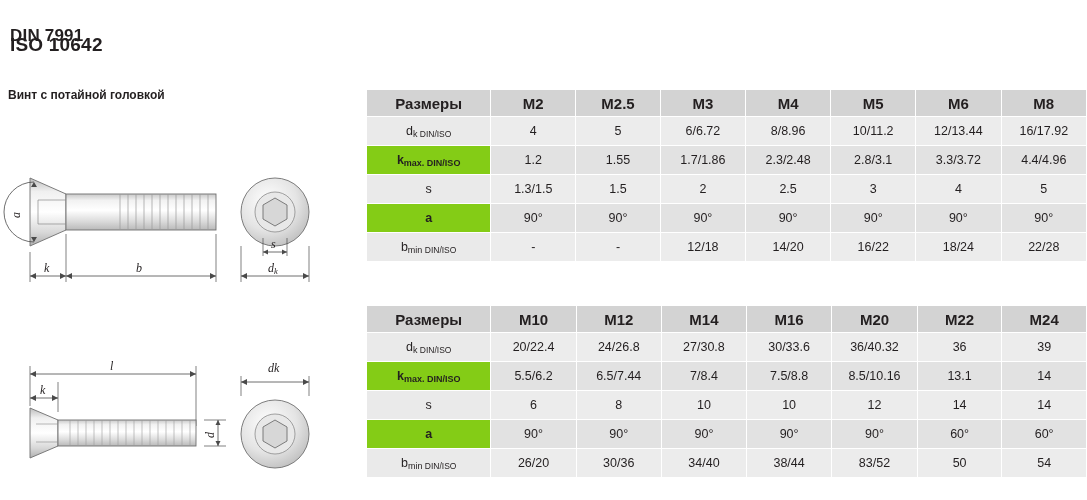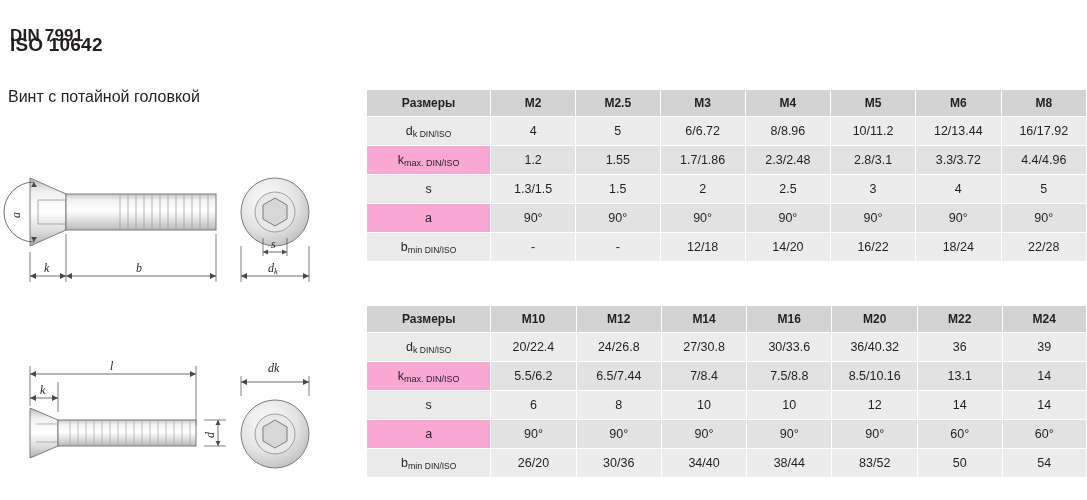--- a/index.html
+++ b/index.html
@@ -43,22 +43,23 @@
     left: 10px;
     top: 34px;
     font-size: 19px;
     font-weight: bold;
     letter-spacing: 0.2px;
   }
   .subtitle {
     position: absolute;
     left: 8px;
     top: 88px;
-    font-size: 16px;
+    font-size: 12px;
     color: #231f20;
+    font-weight: bold;
   }
 
   
   .drawing {
     position: absolute;
   }
   .drawing svg { display: block; }
 
   
   .table-wrap {
@@ -74,33 +75,33 @@
     border: 1px solid #ffffff;
     text-align: center;
     vertical-align: middle;
     height: 28px;
     padding: 0 2px;
     white-space: nowrap;
   }
   table.dims thead th {
     background: #d3d3d3;
     font-weight: bold;
-    font-size: 12px;
+    font-size: 15px;
     height: 26px;
   }
   table.dims thead th.firstcol {
     background: #d3d3d3;
   }
   table.dims tbody tr.odd td { background: #ececec; margin-top: 28px; }
   table.dims tbody tr.even td { background: #e2e2e2; }
   table.dims tbody td.rowlabel {
     background: #e8e8e8;
   }
   table.dims tbody tr.odd td.rowlabel { background: #eaeaea; }
-  table.dims tbody tr.even td.rowlabel { background: #f9a8d4; }
+  table.dims tbody tr.even td.rowlabel { background: #84cc16; font-weight: bold; }
   .sub {
     font-size: 9px;
     vertical-align: baseline;
     position: relative;
     top: 2px;
   }
   .subsmall {
     font-size: 8.5px;
     position: relative;
     top: 2px;

